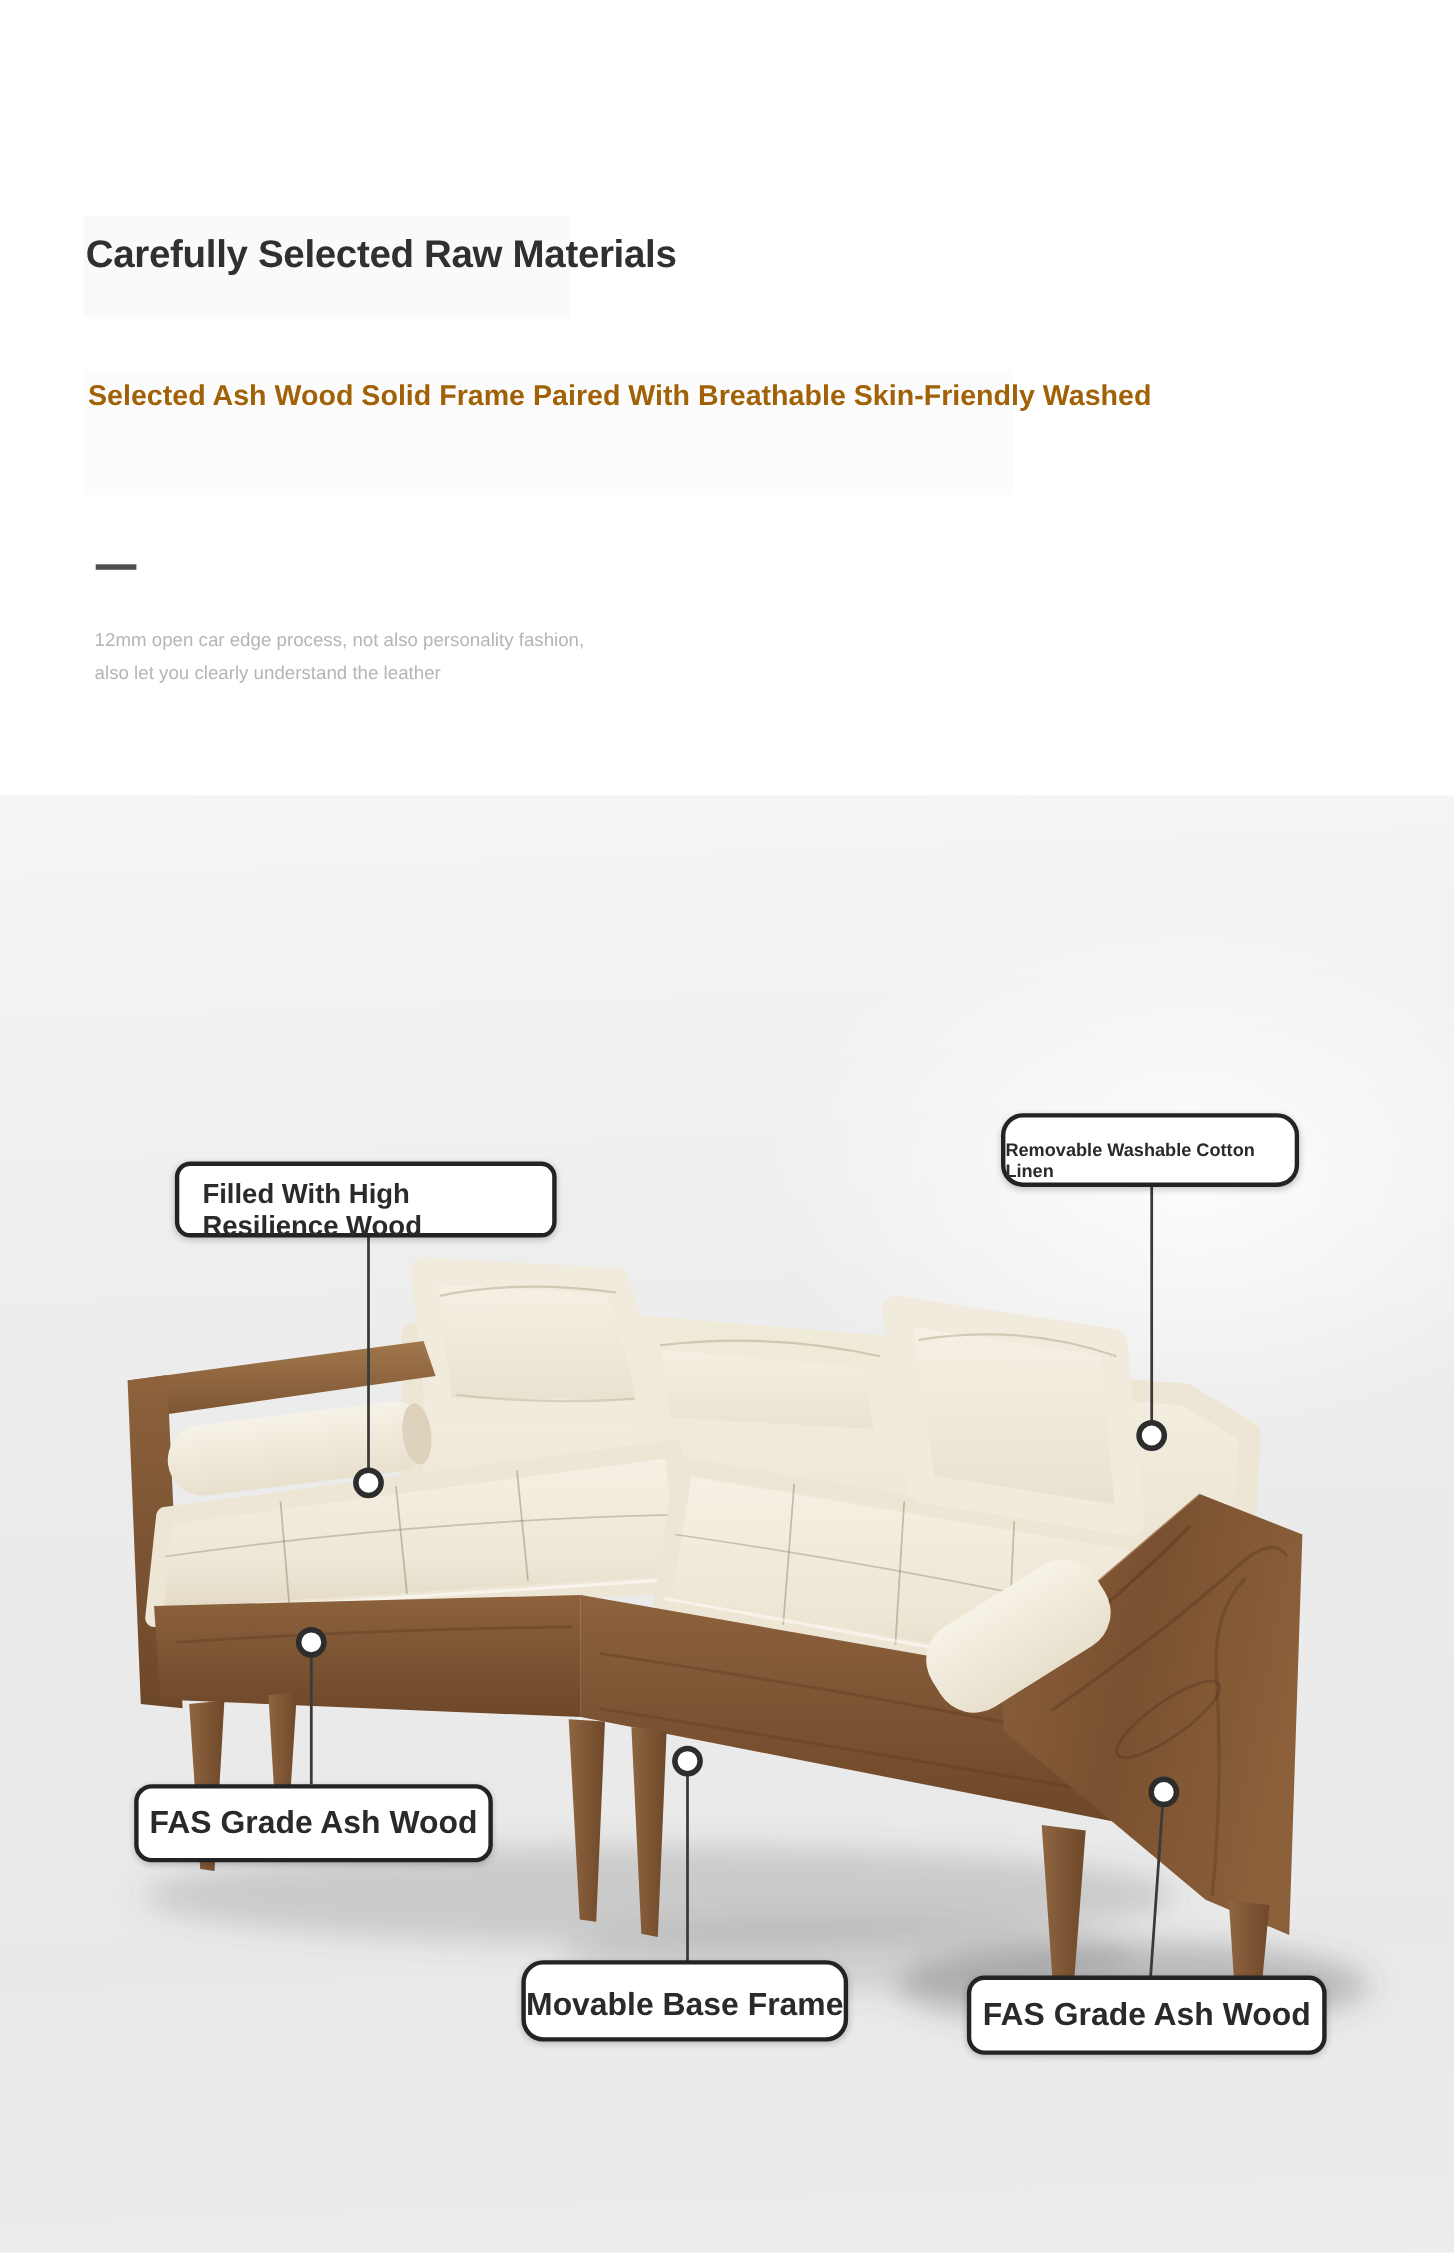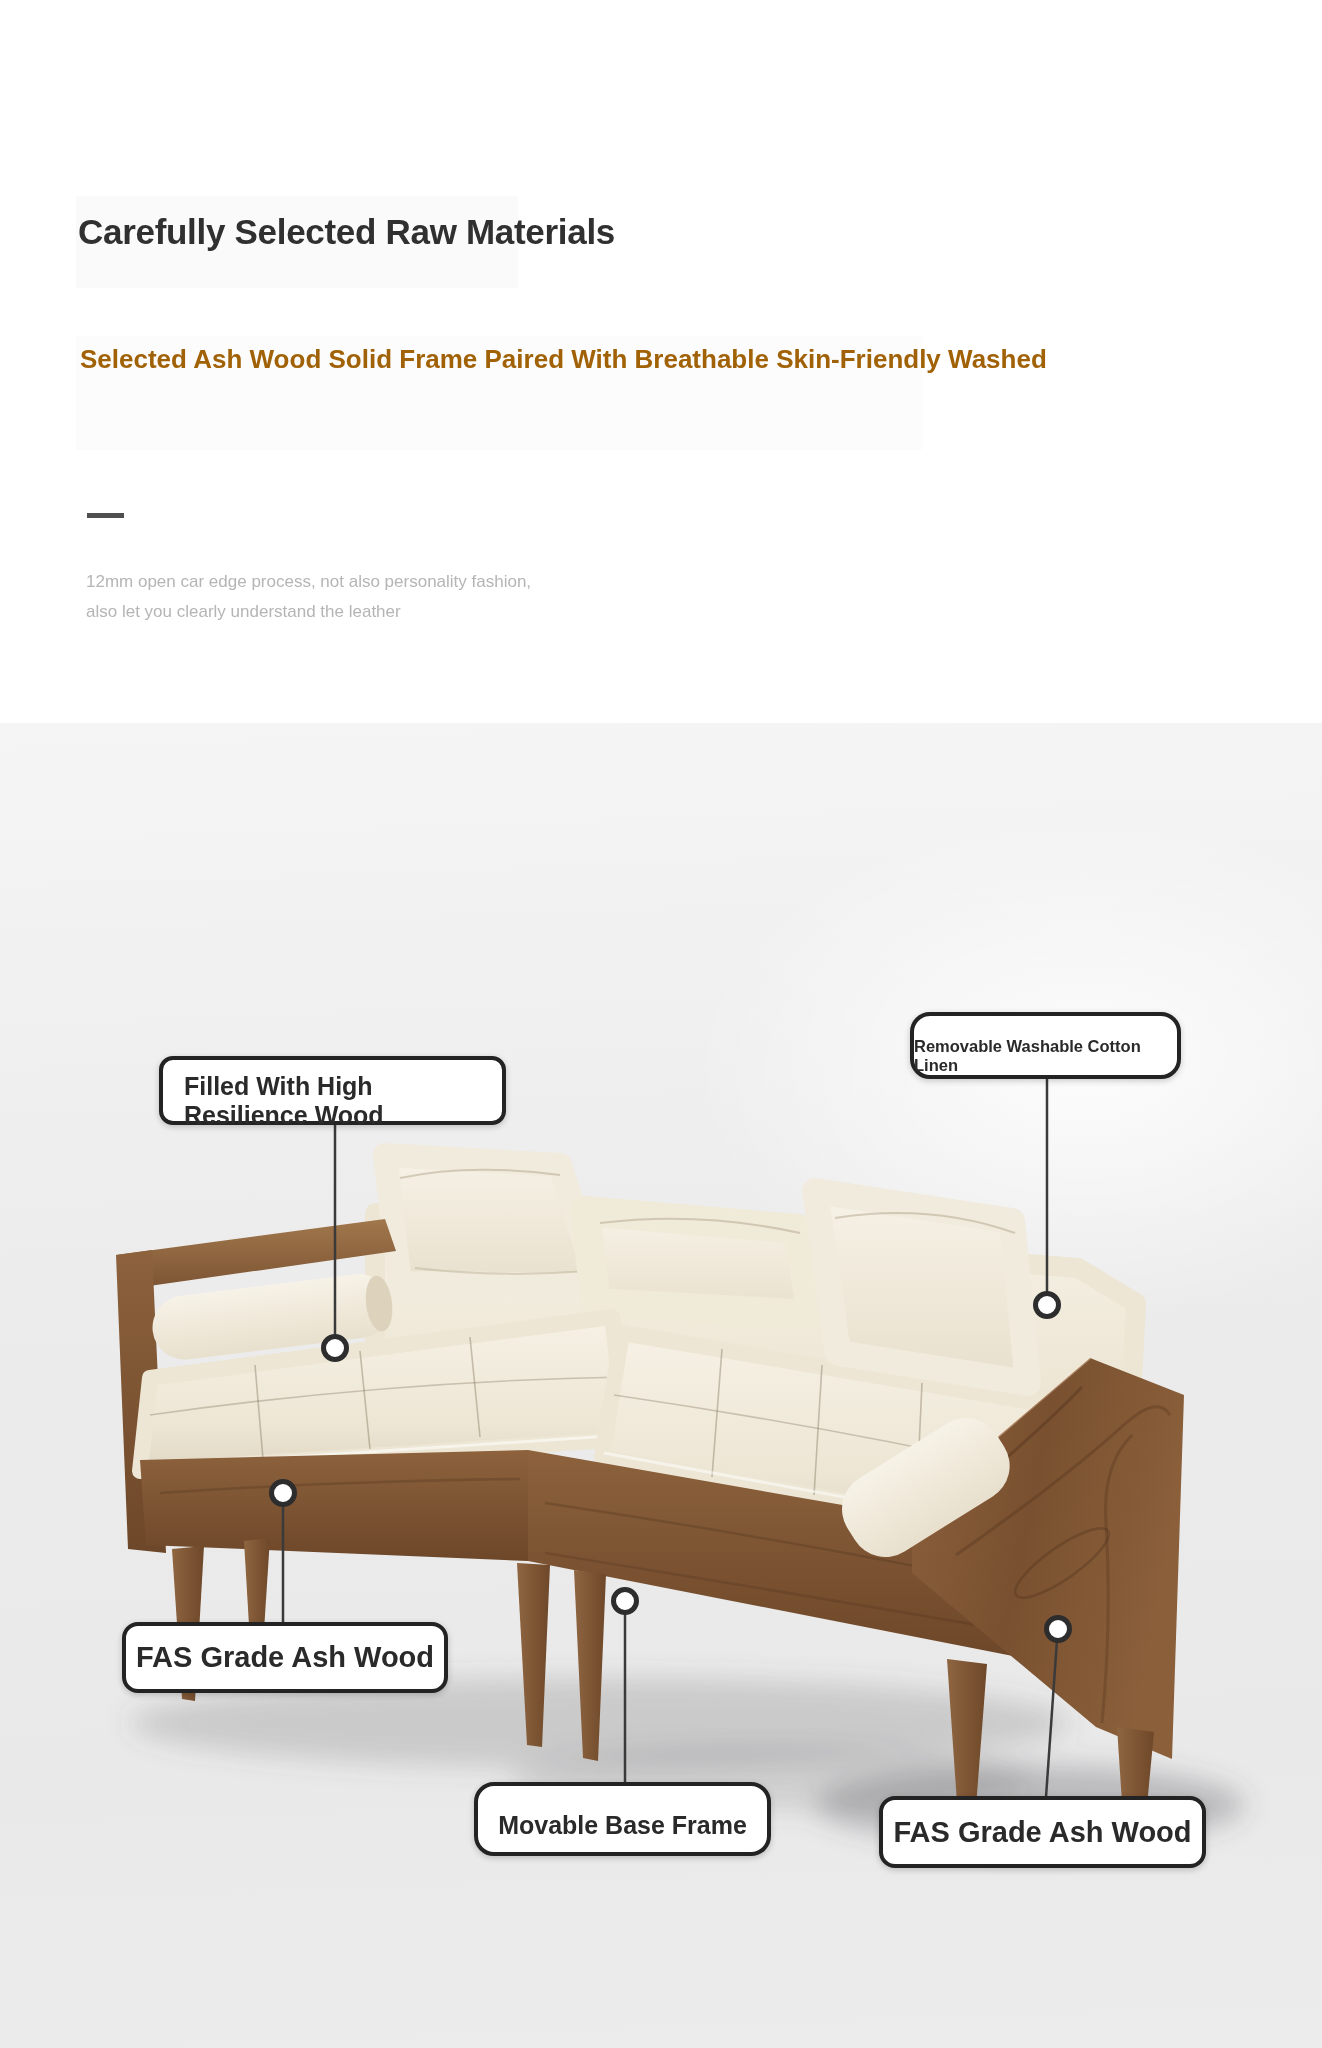--- a/index.html
+++ b/index.html
@@ -38,21 +38,21 @@
     position:absolute;background:#ffffff;border:4px solid #232323;box-sizing:border-box;
     color:#2a2a2a;font-weight:bold;box-shadow:0 2px 6px rgba(0,0,0,0.20);
   }
   .co-foam{left:159px;top:333px;width:347px;height:69px;border-radius:14px;
     font-size:25px;line-height:29px;padding:12px 8px 0 21px;}
   .co-linen{left:910px;top:289px;width:271px;height:67px;border-radius:20px;
     font-size:16.5px;display:flex;align-items:flex-end;justify-content:center;}
   .co-ash-left{left:122px;top:899px;width:326px;height:71px;border-radius:16px;
     font-size:29px;display:flex;align-items:center;justify-content:center;}
   .co-base{left:474px;top:1059px;width:297px;height:74px;border-radius:20px;
-    font-size:25px;display:flex;align-items:flex-end;justify-content:center;padding-bottom:12px;}
+    font-size:29px;display:flex;align-items:flex-end;justify-content:center;padding-bottom:12px;}
   .co-ash-right{left:879px;top:1073px;width:327px;height:72px;border-radius:16px;
     font-size:29px;display:flex;align-items:center;justify-content:center;}
 </style>
 </head>
 <body>
 
 <section class="intro">
   <div class="intro-highlight"></div>
   <div class="para-highlight"></div>
   <h1 class="intro-title">Carefully Selected Raw Materials</h1>

